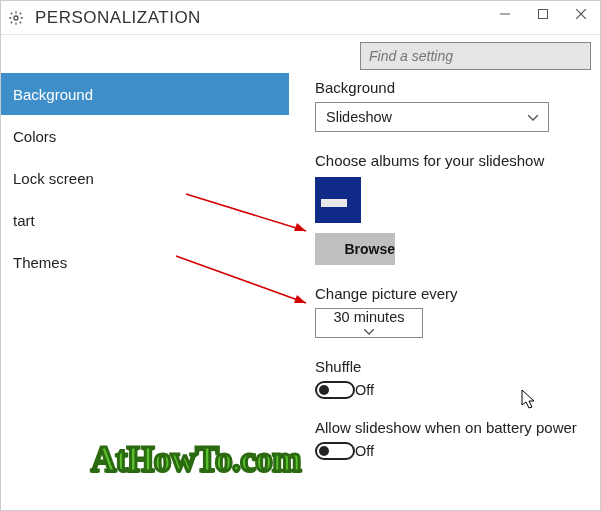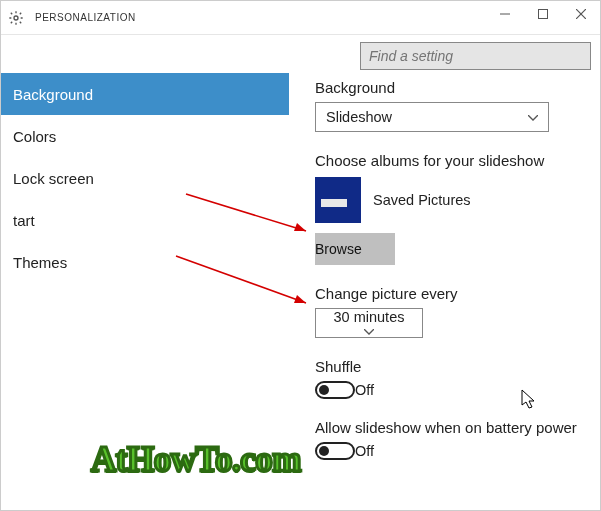--- a/index.html
+++ b/index.html
@@ -1,39 +1,39 @@
 <!DOCTYPE html>
 <html><head>
 <meta charset="utf-8">
 <style>
   * { box-sizing: border-box; margin: 0; padding: 0; font-family: "Segoe UI", Arial, sans-serif; }
   body { width: 601px; height: 511px; overflow: hidden; background: #fff; position: relative; }
   .window { width: 601px; height: 511px; position: relative; background: #fff; border: 1px solid #ccc; }
   .titlebar { height: 34px; display: flex; align-items: center; padding: 0 6px; background: #fff; border-bottom: 1px solid #e6e6e6; }
   .titlebar .gear { width: 18px; height: 18px; margin-right: 10px; display:flex; align-items:center; justify-content:center; }
-  .titlebar .title { font-size: 10px; letter-spacing: 0.5px; color: #333; }
+  .titlebar .title { font-size: 17px; letter-spacing: 0.5px; color: #333; }
   .sysbtns { position: absolute; right: 0; top: 0; display: flex; }
   .sysbtn { width: 38px; height: 26px; display:flex; align-items:center; justify-content:center; color:#555; font-size:11px; }
   .search { position:absolute; top: 41px; left: 359px; width: 231px; height: 28px; border:1px solid #888; display:flex; align-items:center; padding:0 8px; background:#e5e5e5; }
   .search input { border:none; outline:none; font-size:14px; width:100%; font-style: italic; color:#555; background:transparent; }
   .body { position:absolute; top: 34px; left:0; right:0; bottom:0; display:flex; }
   .sidebar { width: 288px; background:#fff; padding-top: 38px; }
   .side-item { height: 42px; display:flex; align-items:center; padding-left: 12px; font-size: 15px; color:#222; cursor:pointer; }
   .side-item.selected { background:#3d8ec9; color:#fff; }
   .content { flex:1; padding: 44px 20px 0 26px; font-size: 14.5px; color:#222; }
   .label { font-size: 15px; color:#222; margin-bottom: 6px; }
   .dropdown { border:1px solid #888; height: 30px; display:flex; align-items:center; padding:0 10px; justify-content:space-between; background:#fff; cursor:pointer; }
   .dropdown.big { width: 234px; }
   .dropdown.small { width: 108px; flex-direction: column; }
   .chev { font-size:11px; color:#555; }
   .section { margin-bottom: 20px; }
   .album-tile { display:flex; align-items:center; gap:12px; margin-top:8px; }
   .thumb { width: 46px; height: 46px; background:#102a87; position:relative; }
   .thumb::after { content:""; position:absolute; left:6px; top:22px; width:26px; height:8px; background:#e8e8e8; }
-  .browse-btn { width: 80px; height: 32px; background:#bfbfbf; border:none; font-size:14px; color:#111; margin-top:10px; cursor:pointer; display:flex; align-items:center; justify-content:flex-start; }
+  .browse-btn { width: 80px; height: 32px; background:#bfbfbf; border:none; font-size:14px; color:#111; margin-top:10px; cursor:pointer; display:flex; align-items:center; justify-content:flex-end;font-weight:bold; }
   .toggle { display:flex; align-items:center; margin-top:6px; }
   .toggle-track { width: 40px; height: 18px; border-radius: 10px; border:2px solid #222; position:relative; background:#fff; cursor:pointer; }
   .toggle-knob { width:10px; height:10px; border-radius:50%; background:#222; position:absolute; left:2px; top:2px; }
   .arrow { position:absolute; pointer-events:none; }
   .watermark { position:absolute; left: 90px; top: 418px; font-family: "Comic Sans MS", "Arial Rounded MT Bold", cursive; font-size: 35px; font-weight: 900; color:#58c12b; -webkit-text-stroke: 3px #2c6a11; text-shadow: 0 2px 0 #2c6a11; letter-spacing:-0.5px; pointer-events:none; white-space:nowrap;margin-top:21px; }
   .cursor { position:absolute; left: 520px; top: 388px; pointer-events:none; }
 </style>
 </head>
 <body>
 
@@ -101,21 +101,20 @@
                 <path d="M0 0 L5 5 L10 0" fill="none" stroke="#555" stroke-width="1.3"></path>
               </svg>
           </span>
         </div>
       </div>
 
       <div class="section">
         <div class="label">Choose albums for your slideshow</div>
         <div class="album-tile">
           <div class="thumb"></div>
-          <span>Saved Pictures</span>
         </div>
         <button class="browse-btn">
           <span>Browse</span>
         </button>
       </div>
 
       <div class="section">
         <div class="label">Change picture every</div>
         <div class="dropdown small">
           <span>30 minutes</span>

